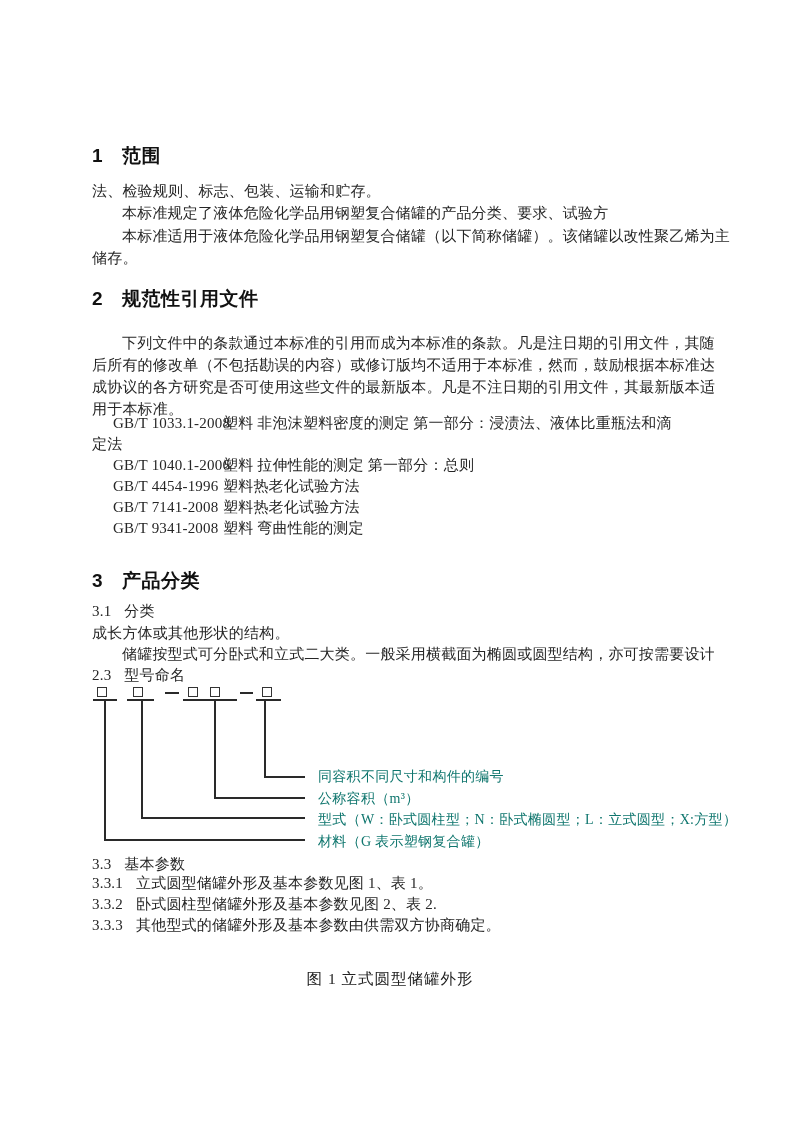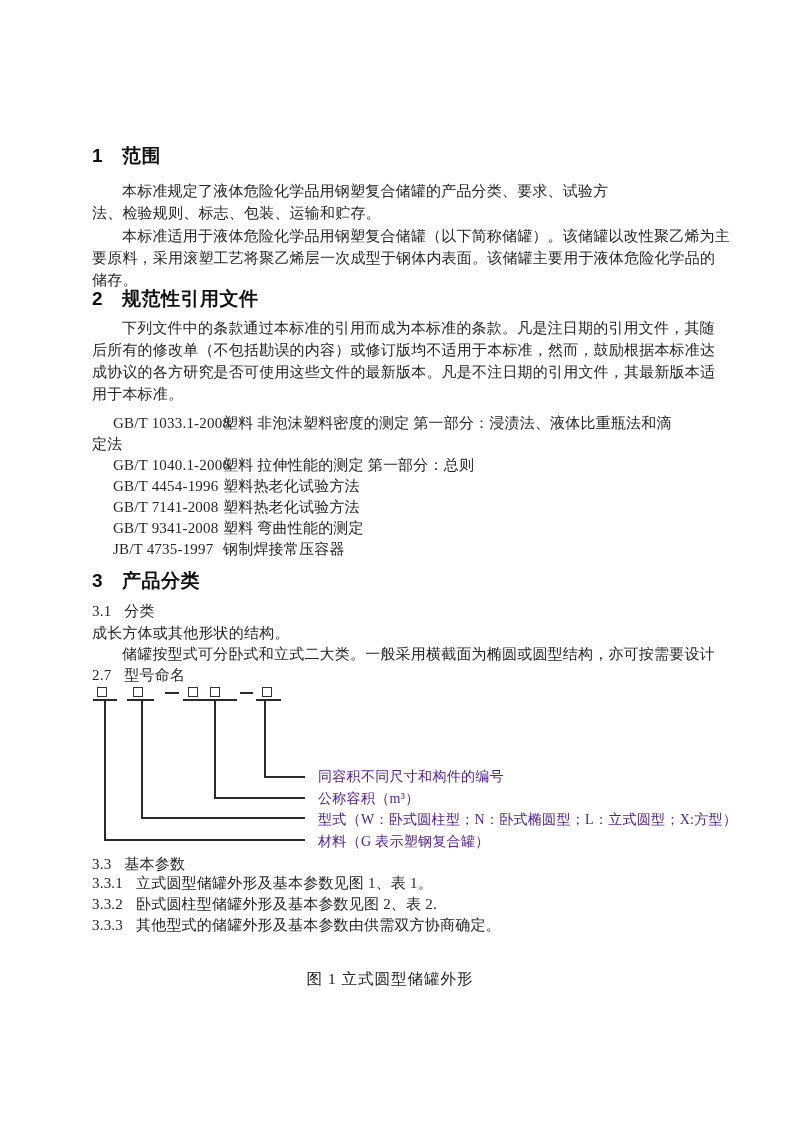--- a/index.html
+++ b/index.html
@@ -22,46 +22,45 @@
   .sub-num { display:inline-block; margin-right:13px; }
   .ref-code { display:inline-block; margin-left:21px; width:110px; }
   
   .diagram { position:absolute; left:0; top:680px; width:800px; height:180px; }
   .sq { position:absolute; top:7px; width:10px; height:10px; border:1px solid #333; background:#fff; }
   .dg { position:absolute; background:#2a2a2a; }
   .u { top:19px; height:2px; }
   .dash { top:12px; height:2px; }
   .v { width:2px; top:21px; }
   .hz { height:2px; }
-  .dlabel { position:absolute; left:318px; font-size:14px; white-space:nowrap; letter-spacing:0.3px; color:#4c1d95; }
+  .dlabel { position:absolute; left:318px; font-size:14px; white-space:nowrap; letter-spacing:0.3px; color:#0f766e; }
   .caption { position:absolute; left:-10px; top:969px; width:800px; text-align:center;
              font-size:15.5px; letter-spacing:1px; color:#222; }
 </style>
 </head>
 <body>
 
 <div class="page">
 
   <div class="blk h-main" style="top:143px">
     <span class="hnum">1</span><span>范围</span>
   </div>
   <div class="blk" style="top:180px">
+    <div class="line">法、检验规则、标志、包装、运输和贮存。</div>
     <div class="line ind">本标准规定了液体危险化学品用钢塑复合储罐的产品分类、要求、试验方</div>
-    <div class="line">法、检验规则、标志、包装、运输和贮存。</div>
   </div>
   <div class="blk" style="top:225px">
     <div class="line ind">本标准适用于液体危险化学品用钢塑复合储罐（以下简称储罐）。该储罐以改性聚乙烯为主</div>
-    <div class="line">要原料，采用滚塑工艺将聚乙烯层一次成型于钢体内表面。该储罐主要用于液体危险化学品的</div>
     <div class="line">储存。</div>
   </div>
 
   <div class="blk h-main" style="top:286px">
     <span class="hnum">2</span><span>规范性引用文件</span>
   </div>
-  <div class="blk" style="top:317px">
+  <div class="blk" style="top:332px">
     <div class="line ind">下列文件中的条款通过本标准的引用而成为本标准的条款。凡是注日期的引用文件，其随</div>
     <div class="line">后所有的修改单（不包括勘误的内容）或修订版均不适用于本标准，然而，鼓励根据本标准达</div>
     <div class="line">成协议的各方研究是否可使用这些文件的最新版本。凡是不注日期的引用文件，其最新版本适</div>
     <div class="line">用于本标准。</div>
   </div>
   <div class="blk" style="top:413px">
     <div class="line ln21">
       <span class="ref-code">GB/T 1033.1-2008</span><span>塑料 非泡沫塑料密度的测定 第一部分：浸渍法、液体比重瓶法和滴</span>
     </div>
     <div class="line ln21">定法</div>
@@ -70,37 +69,34 @@
     </div>
     <div class="line ln21">
       <span class="ref-code">GB/T 4454-1996</span><span>塑料热老化试验方法</span>
     </div>
     <div class="line ln21">
       <span class="ref-code">GB/T 7141-2008</span><span>塑料热老化试验方法</span>
     </div>
     <div class="line ln21">
       <span class="ref-code">GB/T 9341-2008</span><span>塑料 弯曲性能的测定</span>
     </div>
-    <div class="line ln21">
-      <span class="ref-code">JB/T 4735-1997</span><span>钢制焊接常压容器</span>
-    </div>
   </div>
 
   <div class="blk h-main" style="top:568px">
     <span class="hnum">3</span><span>产品分类</span>
   </div>
   <div class="blk line" style="top:600px">
     <span class="sub-num">3.1</span><span>分类</span>
   </div>
   <div class="blk" style="top:623px">
     <div class="line ln21">成长方体或其他形状的结构。</div>
     <div class="line ln21 ind">储罐按型式可分卧式和立式二大类。一般采用横截面为椭圆或圆型结构，亦可按需要设计</div>
   </div>
   <div class="blk line" style="top:664px">
-    <span class="sub-num">2.7</span><span>型号命名</span>
+    <span class="sub-num">2.3</span><span>型号命名</span>
   </div>
 
   <div class="diagram">
     <div class="sq" style="left:97px"></div>
     <div class="sq" style="left:133px"></div>
     <div class="sq" style="left:188px"></div>
     <div class="sq" style="left:210px"></div>
     <div class="sq" style="left:262px"></div>
 
     <div class="dg u" style="left:93px;width:24px"></div>

